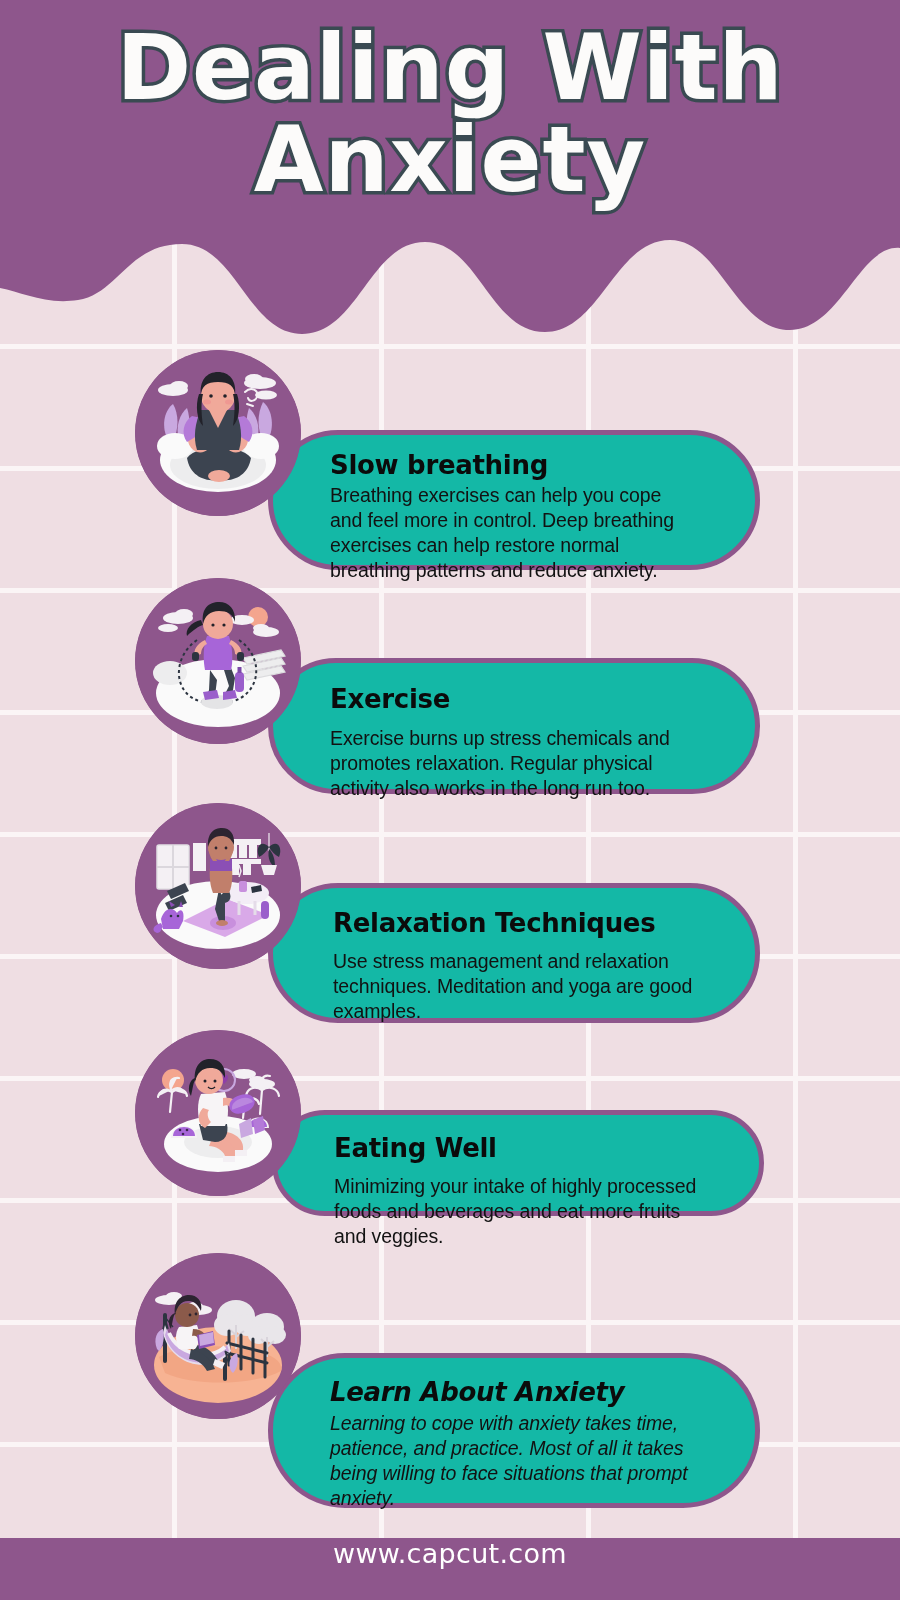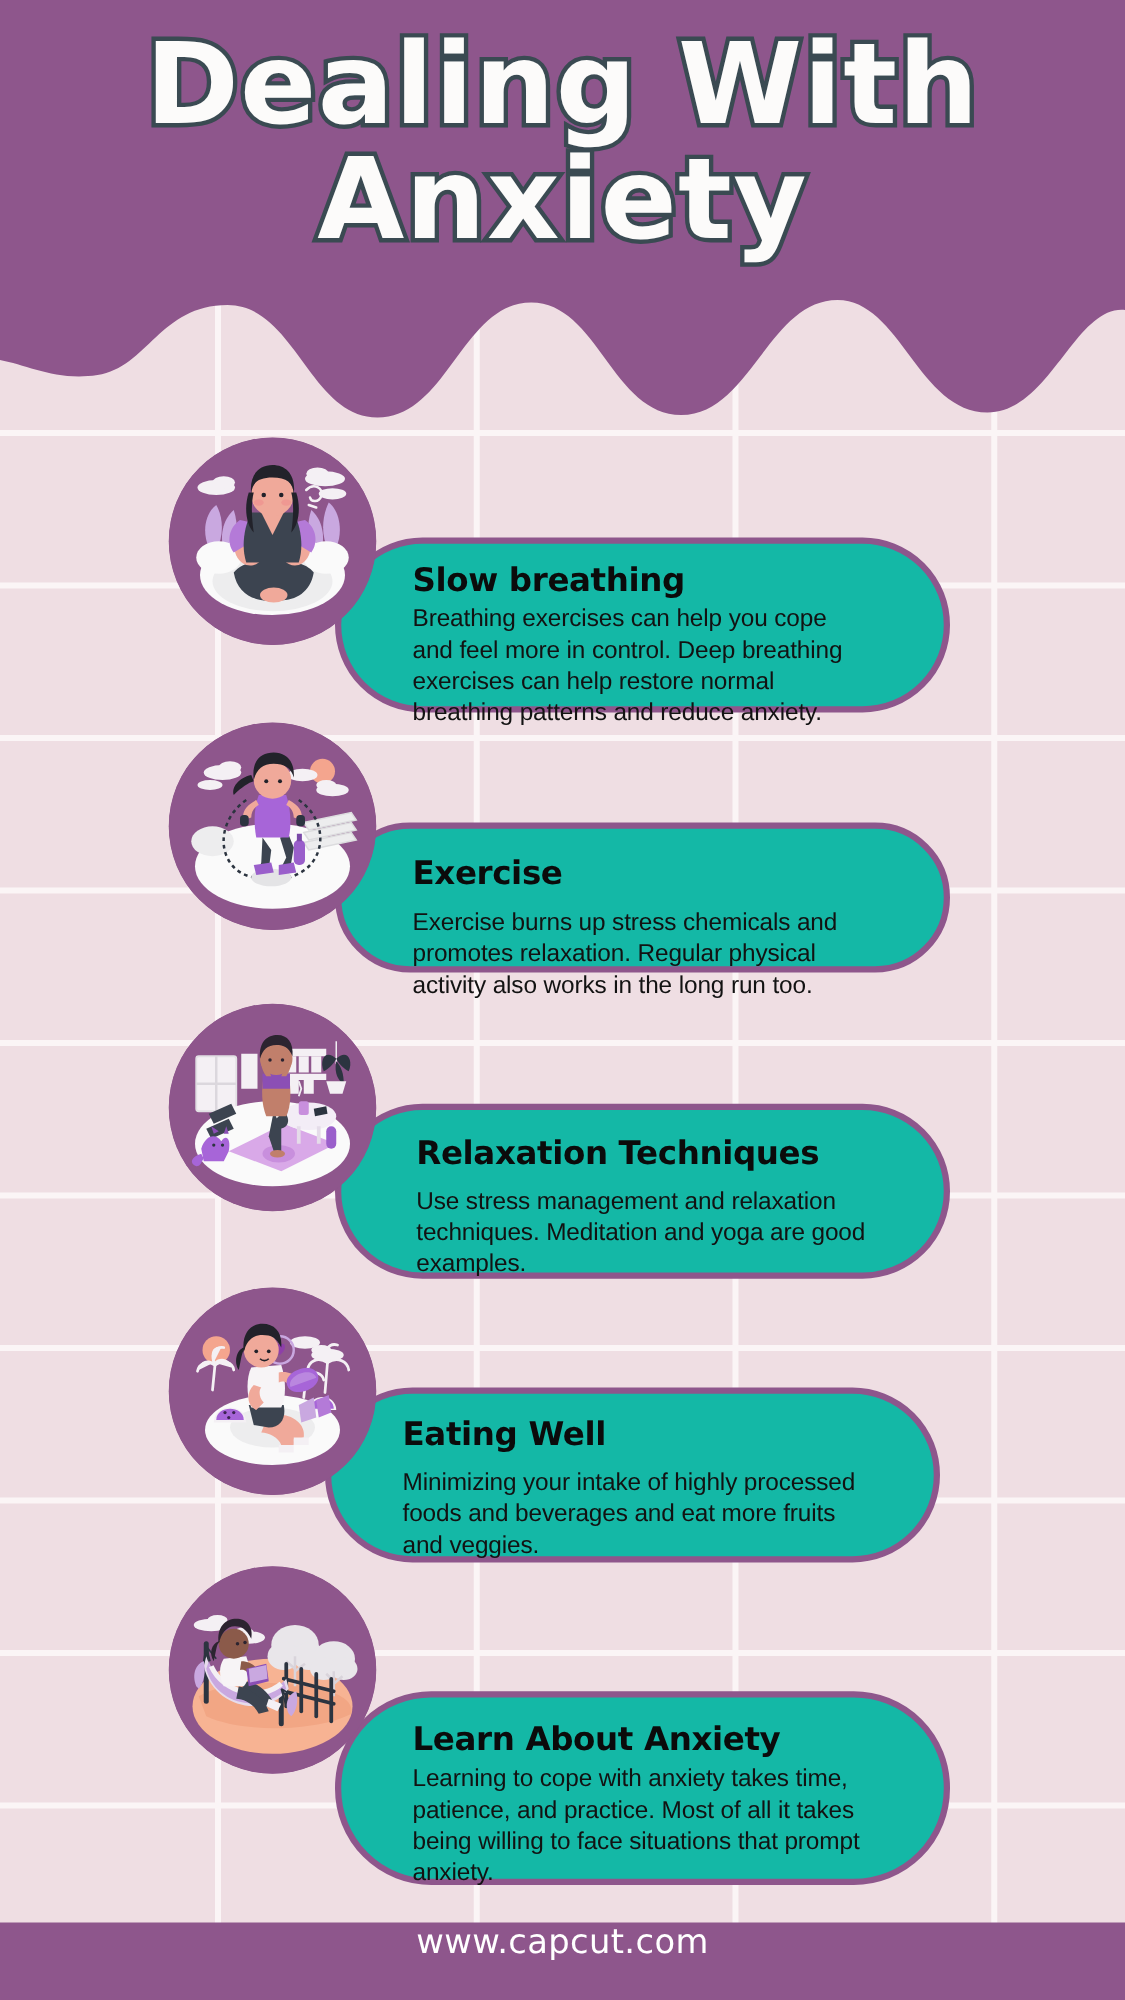--- a/index.html
+++ b/index.html
@@ -237,21 +237,21 @@
         <rect x="57" y="74" width="7" height="9" rx="3" fill="#2C3440"></rect>
         <rect x="102" y="74" width="7" height="9" rx="3" fill="#2C3440"></rect>
 
         <circle cx="83" cy="46" r="15" fill="#F0A99A"></circle>
         <path d="M68,46 C66,30 74,24 84,24 C94,24 101,31 100,44 C98,36 92,33 84,33 C75,33 70,38 68,46 Z" fill="#22222A"></path>
         <path d="M66,42 C56,44 50,52 52,58 C58,52 64,48 68,47 Z" fill="#22222A"></path>
         <circle cx="78" cy="47" r="1.6" fill="#22222A"></circle>
         <circle cx="89" cy="47" r="1.6" fill="#22222A"></circle>
       </svg>
     </div>
-    <div class="card" style="left:268px; top:80px; width:492px; height:120px; border-radius:70px;">
+    <div class="card" style="left:268px; top:80px; width:492px; height:136px; border-radius:70px;">
       <div style="padding:22px 40px 0 57px;">
         <div class="card-title">Exercise</div>
         <div class="card-body" style="margin-top:11px; width:372px;">Exercise burns up stress chemicals and promotes relaxation. Regular physical activity also works in the long run too.</div>
       </div>
     </div>
   </div>
 
   <div class="row" style="top:803px;">
     <div class="icon-circle" style="top:0;">
       <svg viewBox="0 0 166 166">
@@ -392,21 +392,21 @@
         <path d="M96,76 C96,66 118,66 118,76 Z" fill="#F4F0F4" opacity="0.25" transform="rotate(-20 107 74)"></path>
 
         <circle cx="74" cy="50" r="14" fill="#F0A99A"></circle>
         <path d="M60,52 C58,36 66,29 75,29 C85,29 91,36 90,48 C86,40 82,38 75,38 C67,38 62,43 60,52 Z" fill="#22222A"></path>
         <path d="M60,48 C54,50 52,60 56,66 C58,58 58,52 61,49 Z" fill="#22222A"></path>
         <circle cx="70" cy="51" r="1.5" fill="#22222A"></circle>
         <circle cx="80" cy="51" r="1.5" fill="#22222A"></circle>
         <path d="M73,57 C75,59 78,59 80,57" stroke="#22222A" stroke-width="1.3" fill="none"></path>
       </svg>
     </div>
-    <div class="card" style="left:260px; top:80px; width:492px; height:140px; border-radius:70px;">
+    <div class="card" style="left:272px; top:80px; width:492px; height:106px; border-radius:70px;">
       <div style="padding:19px 40px 0 57px;">
         <div class="card-title">Eating Well</div>
         <div class="card-body" style="margin-top:10px; width:372px;">Minimizing your intake of highly processed foods and beverages and eat more fruits and veggies.</div>
       </div>
     </div>
   </div>
 
   <div class="row" style="top:1253px;">
     <div class="icon-circle" style="top:0;">
       <svg viewBox="0 0 166 166">
@@ -476,21 +476,21 @@
         <path d="M40,60 C34,62 32,70 36,76 C38,68 38,62 41,60 Z" fill="#2C2430"></path>
         <circle cx="55" cy="62" r="1.4" fill="#2C2430"></circle>
         <circle cx="61" cy="61" r="1.4" fill="#2C2430"></circle>
 
         <g fill="#C9A8E0">
           <path d="M22,96 C18,86 22,78 28,76 C30,84 28,94 24,98 Z"></path>
           <path d="M96,118 C92,110 96,102 102,100 C104,108 102,116 98,120 Z"></path>
         </g>
       </svg>
     </div>
-    <div class="card" style="left:268px; top:100px; width:492px; height:155px; border-radius:77px;">
+    <div class="card" style="left:268px; top:100px; width:492px; height:155px; border-radius:77px;font-style:italic;">
       <div style="padding:20px 40px 0 57px;">
         <div class="card-title">Learn About Anxiety</div>
         <div class="card-body" style="margin-top:3px; width:372px;">Learning to cope with anxiety takes time, patience, and practice. Most of all it takes being willing to face situations that prompt anxiety.</div>
       </div>
     </div>
   </div>
 
   <div class="footer">
     <span class="footer-text">www.capcut.com</span>
   </div>

